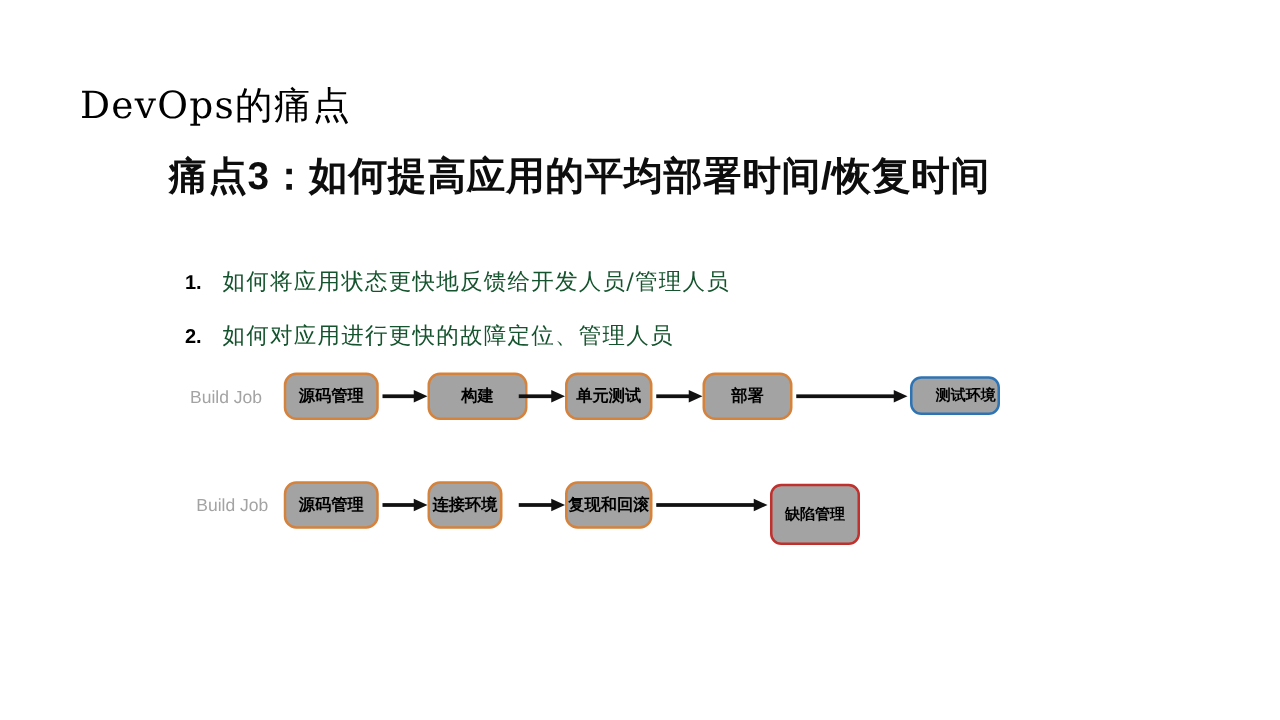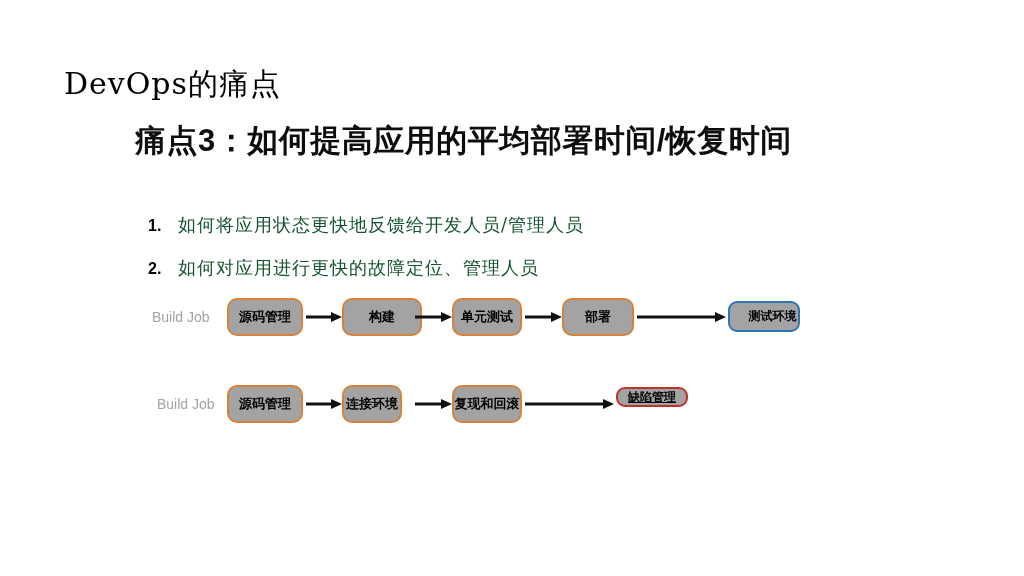--- a/index.html
+++ b/index.html
@@ -122,14 +122,14 @@
       <span class="shaft"></span>
       <span class="head"></span>
     </div>
 
   <div class="node process" style="left:452px; top:385px; width:70px; height:38px;">复现和回滚</div>
   <div class="arrow" style="left:525px; top:398px; width:89px;">
       <span class="shaft"></span>
       <span class="head"></span>
     </div>
 
-  <div class="node defect" style="left:616px; top:387px; width:72px; height:20px;text-decoration:underline;">缺陷管理</div>
+  <div class="node defect" style="left:616px; top:387px; width:72px; height:49px;">缺陷管理</div>
 </div>
 
 </body></html>

